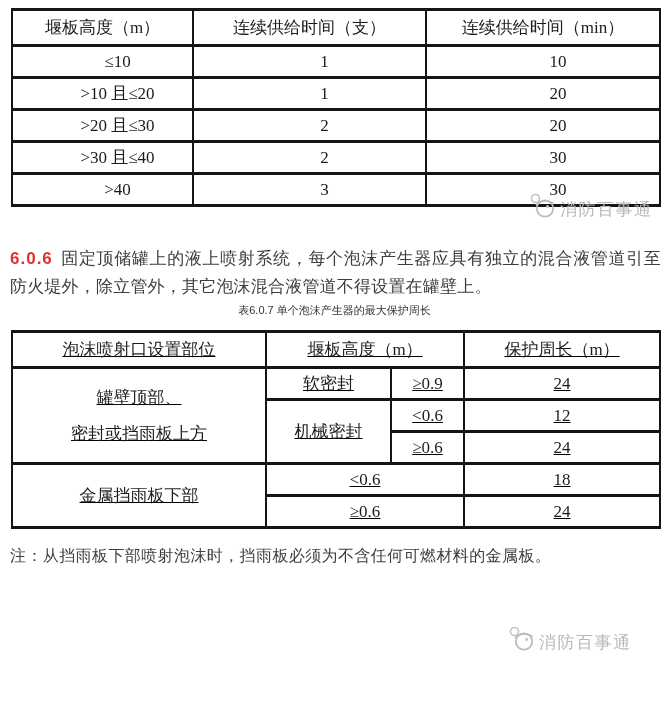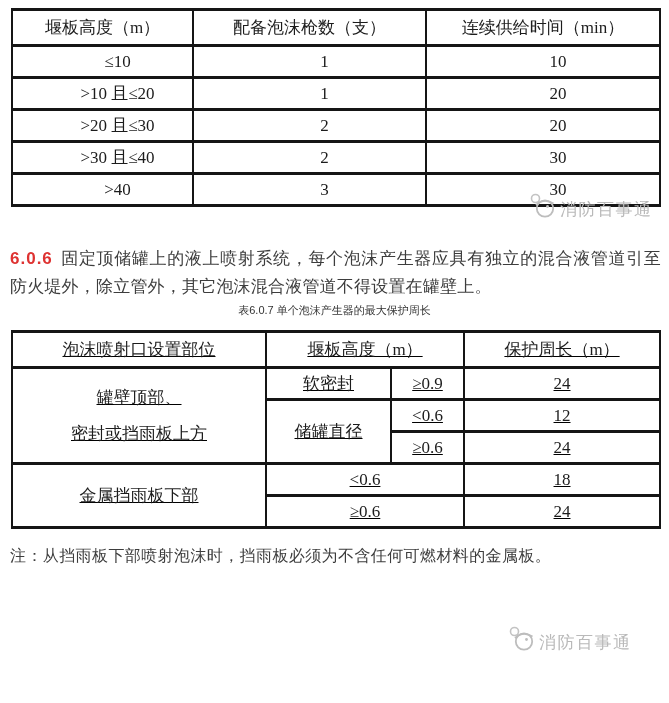--- a/index.html
+++ b/index.html
@@ -46,21 +46,21 @@
 
   <table class="tbl tbl1">
     <colgroup>
         <col style="width:181px">
         <col style="width:233px">
         <col style="width:234px">
       </colgroup>
     <thead>
       <tr>
         <th>堰板高度（m）</th>
-        <th>配备泡沫枪数（支）</th>
+        <th>连续供给时间（支）</th>
         <th>连续供给时间（min）</th>
       </tr>
     </thead>
     <tbody>
       <tr>
         <td>≤10</td>
         <td>1</td>
         <td>10</td>
       </tr>
       <tr>
@@ -109,21 +109,21 @@
     </thead>
     <tbody>
       <tr>
         <td rowspan="3" class="cell-pos">罐壁顶部、
 密封或挡雨板上方</td>
         <td>软密封</td>
         <td>≥0.9</td>
         <td>24</td>
       </tr>
       <tr>
-        <td rowspan="2">储罐直径</td>
+        <td rowspan="2">机械密封</td>
         <td>&lt;0.6</td>
         <td>12</td>
       </tr>
       <tr>
         <td>≥0.6</td>
         <td>24</td>
       </tr>
       <tr>
         <td rowspan="2">金属挡雨板下部</td>
         <td colspan="2">&lt;0.6</td>

